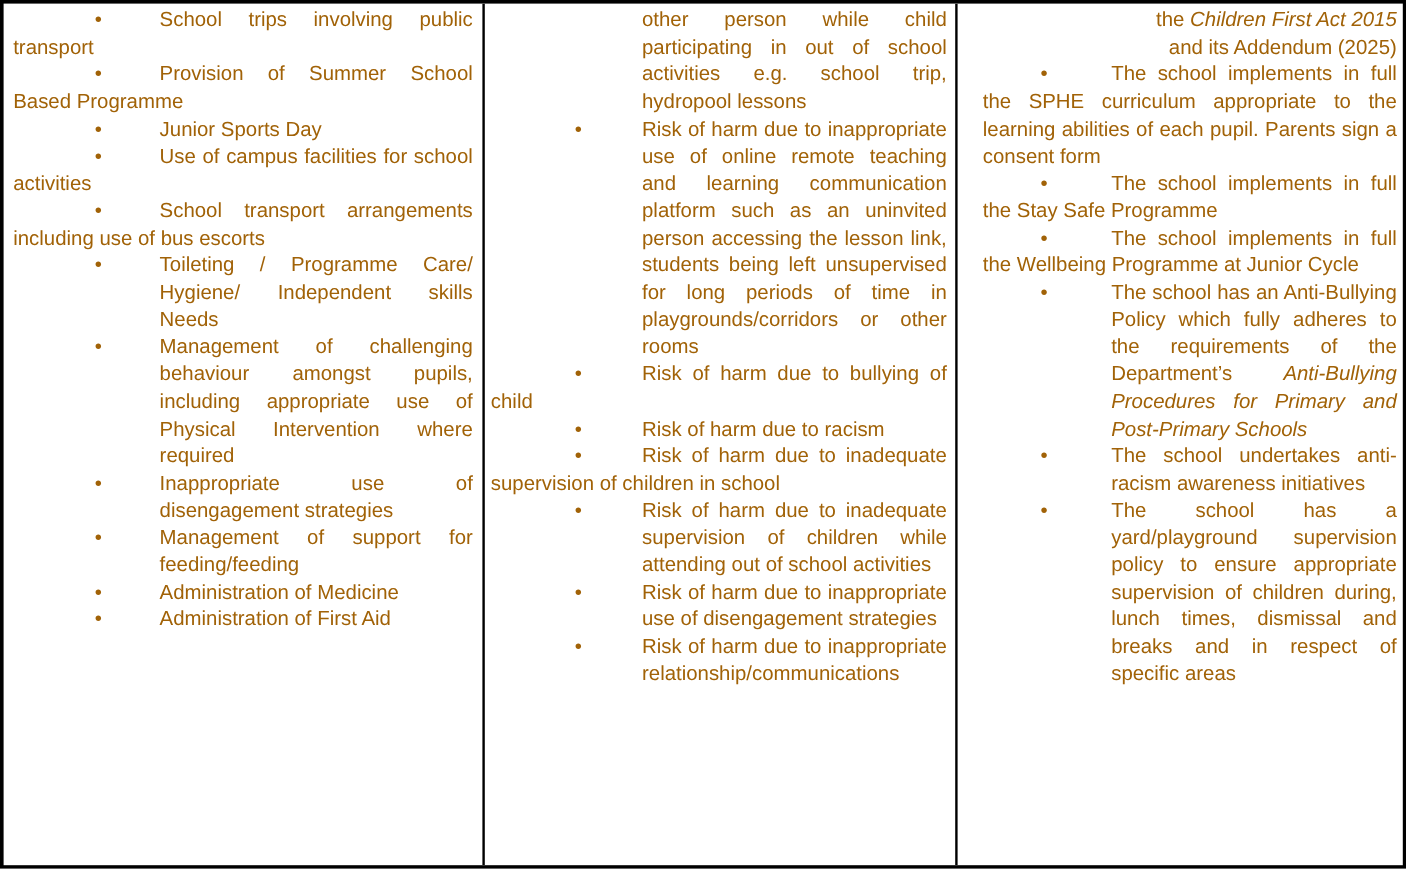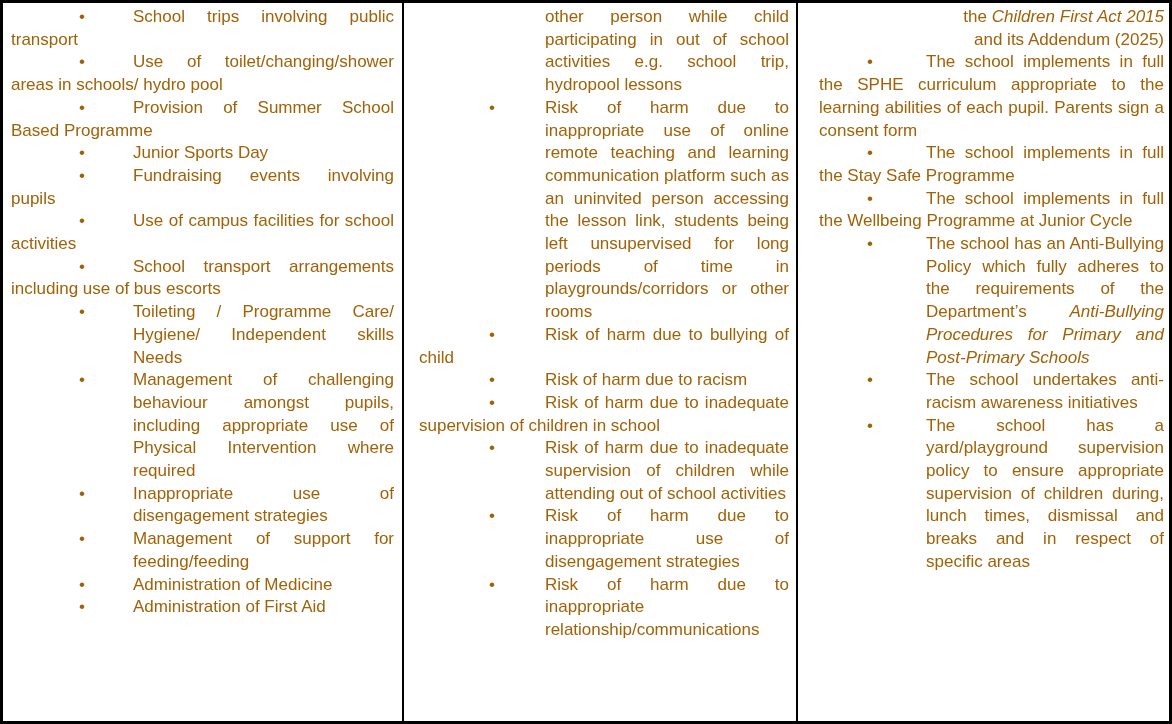--- a/index.html
+++ b/index.html
@@ -17,21 +17,21 @@
     line-height: 22.7px;
     color: #a16207;
   }
   .col {
     box-sizing: border-box;
     height: 100%;
     padding-top: 3px;
     overflow: hidden;
   }
   .col1 { width: 401px; border-right: 2px solid #000; padding-left: 8px;  padding-right: 8px; --bullet: 68px; --hang: 122px; }
-  .col2 { width: 394px; border-right: 2px solid #000; padding-left: 15px;  padding-right: 7px; --bullet: 70px; --hang: 126px; }
+  .col2 { width: 394px; border-right: 2px solid #000; padding-left: 5px;  padding-right: 7px; --bullet: 70px; --hang: 126px; }
   .col3 { flex: 1;                                    padding-left: 21px; padding-right: 5px; border-radius: 20px; --bullet: 48px; --hang: 107px; }
 
   .p { text-align: justify; position: relative; margin: 0; }
   
   .p.flush { text-indent: var(--bullet); }
   .p.flush .bullet { display: inline-block; width: calc(var(--hang) - var(--bullet)); text-indent: 0; }
   
   .p.hang { margin-left: var(--hang); }
   .p.hang .bullet { position: absolute; left: calc(var(--bullet) - var(--hang)); }
   
@@ -39,24 +39,22 @@
   .p.cont-right { text-align: right; margin-left: 40px; }
   .it { font-style: italic; }
 </style>
 </head>
 <body>
 
 <div class="doc">
 
   <div class="col col1">
     <div class="p flush"><span class="bullet">•</span><span>School trips involving public transport</span></div>
-    <div class="p flush"><span class="bullet">•</span><span>Use of toilet/changing/shower areas in schools/ hydro pool</span></div>
     <div class="p flush"><span class="bullet">•</span><span>Provision of Summer School Based Programme</span></div>
     <div class="p flush"><span class="bullet">•</span><span>Junior Sports Day</span></div>
-    <div class="p flush"><span class="bullet">•</span><span>Fundraising events involving pupils</span></div>
     <div class="p flush"><span class="bullet">•</span><span>Use of campus facilities for school activities</span></div>
     <div class="p flush"><span class="bullet">•</span><span>School transport arrangements including use of bus escorts</span></div>
     <div class="p hang"><span class="bullet">•</span><span>Toileting / Programme Care/ Hygiene/ Independent skills Needs</span></div>
     <div class="p hang"><span class="bullet">•</span><span>Management of challenging behaviour amongst pupils, including appropriate use of Physical Intervention where required</span></div>
     <div class="p hang"><span class="bullet">•</span><span>Inappropriate use of disengagement strategies</span></div>
     <div class="p hang"><span class="bullet">•</span><span>Management of support for feeding/feeding</span></div>
     <div class="p hang"><span class="bullet">•</span><span>Administration of Medicine</span></div>
     <div class="p hang"><span class="bullet">•</span><span>Administration of First Aid</span></div>
   </div>
 

